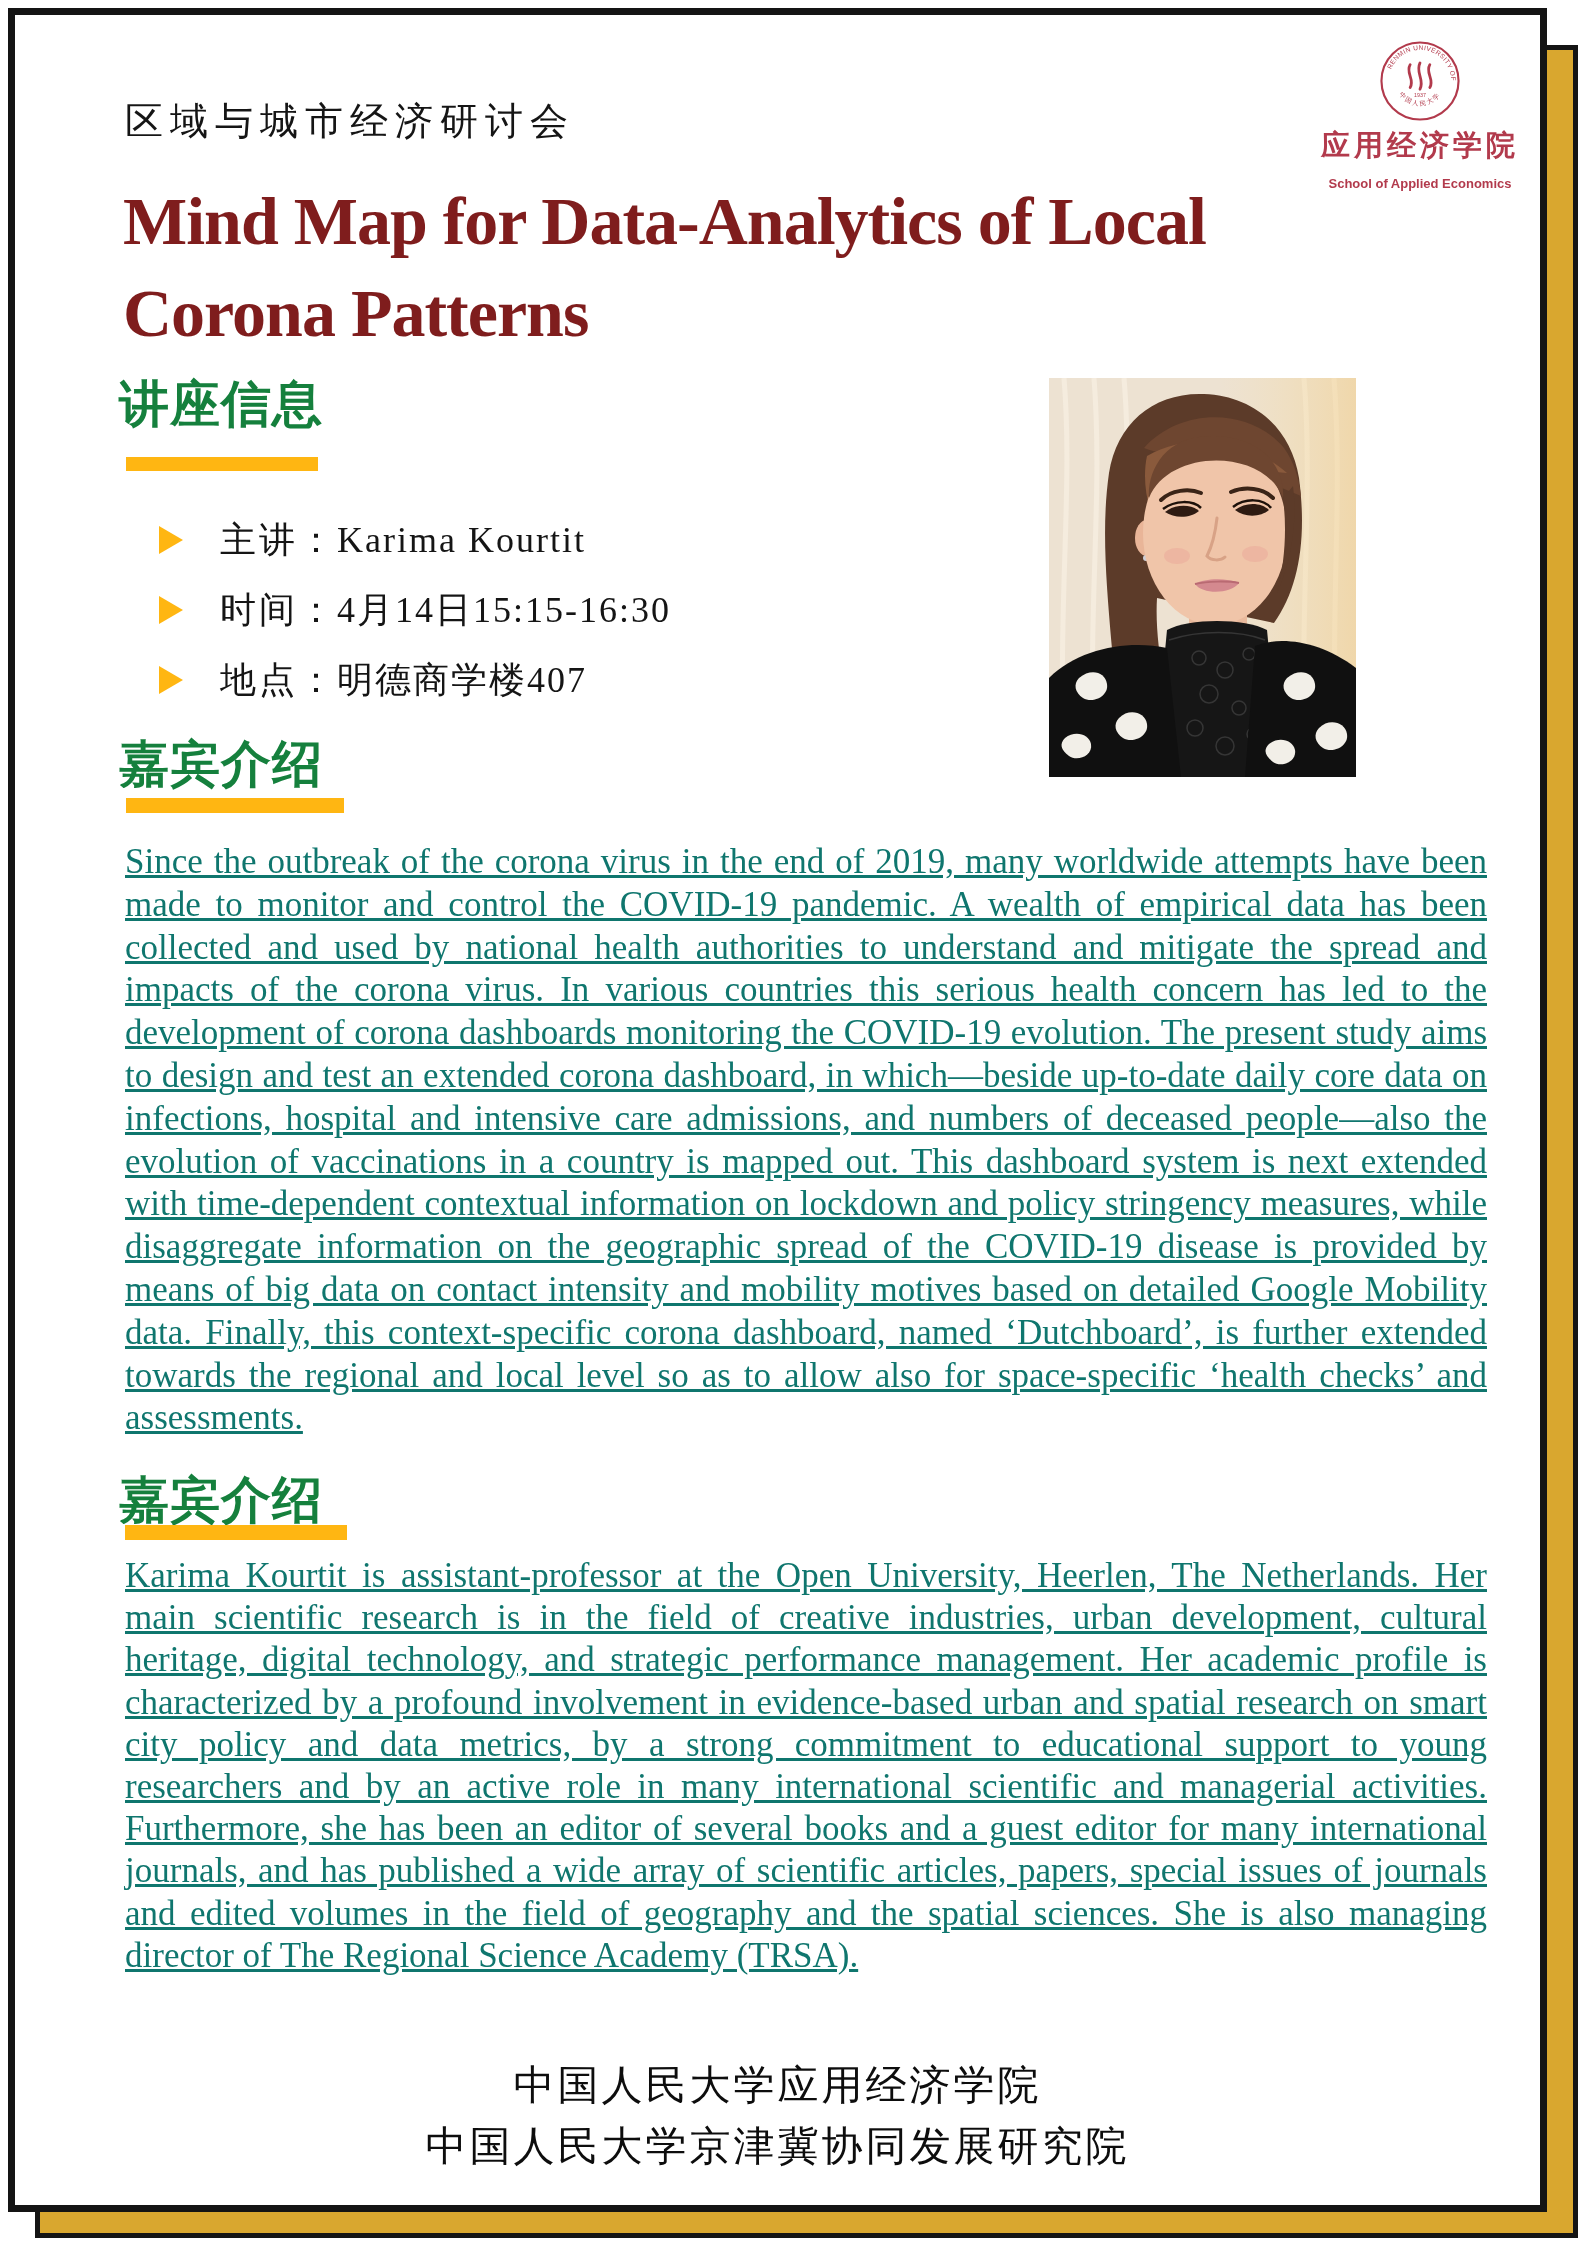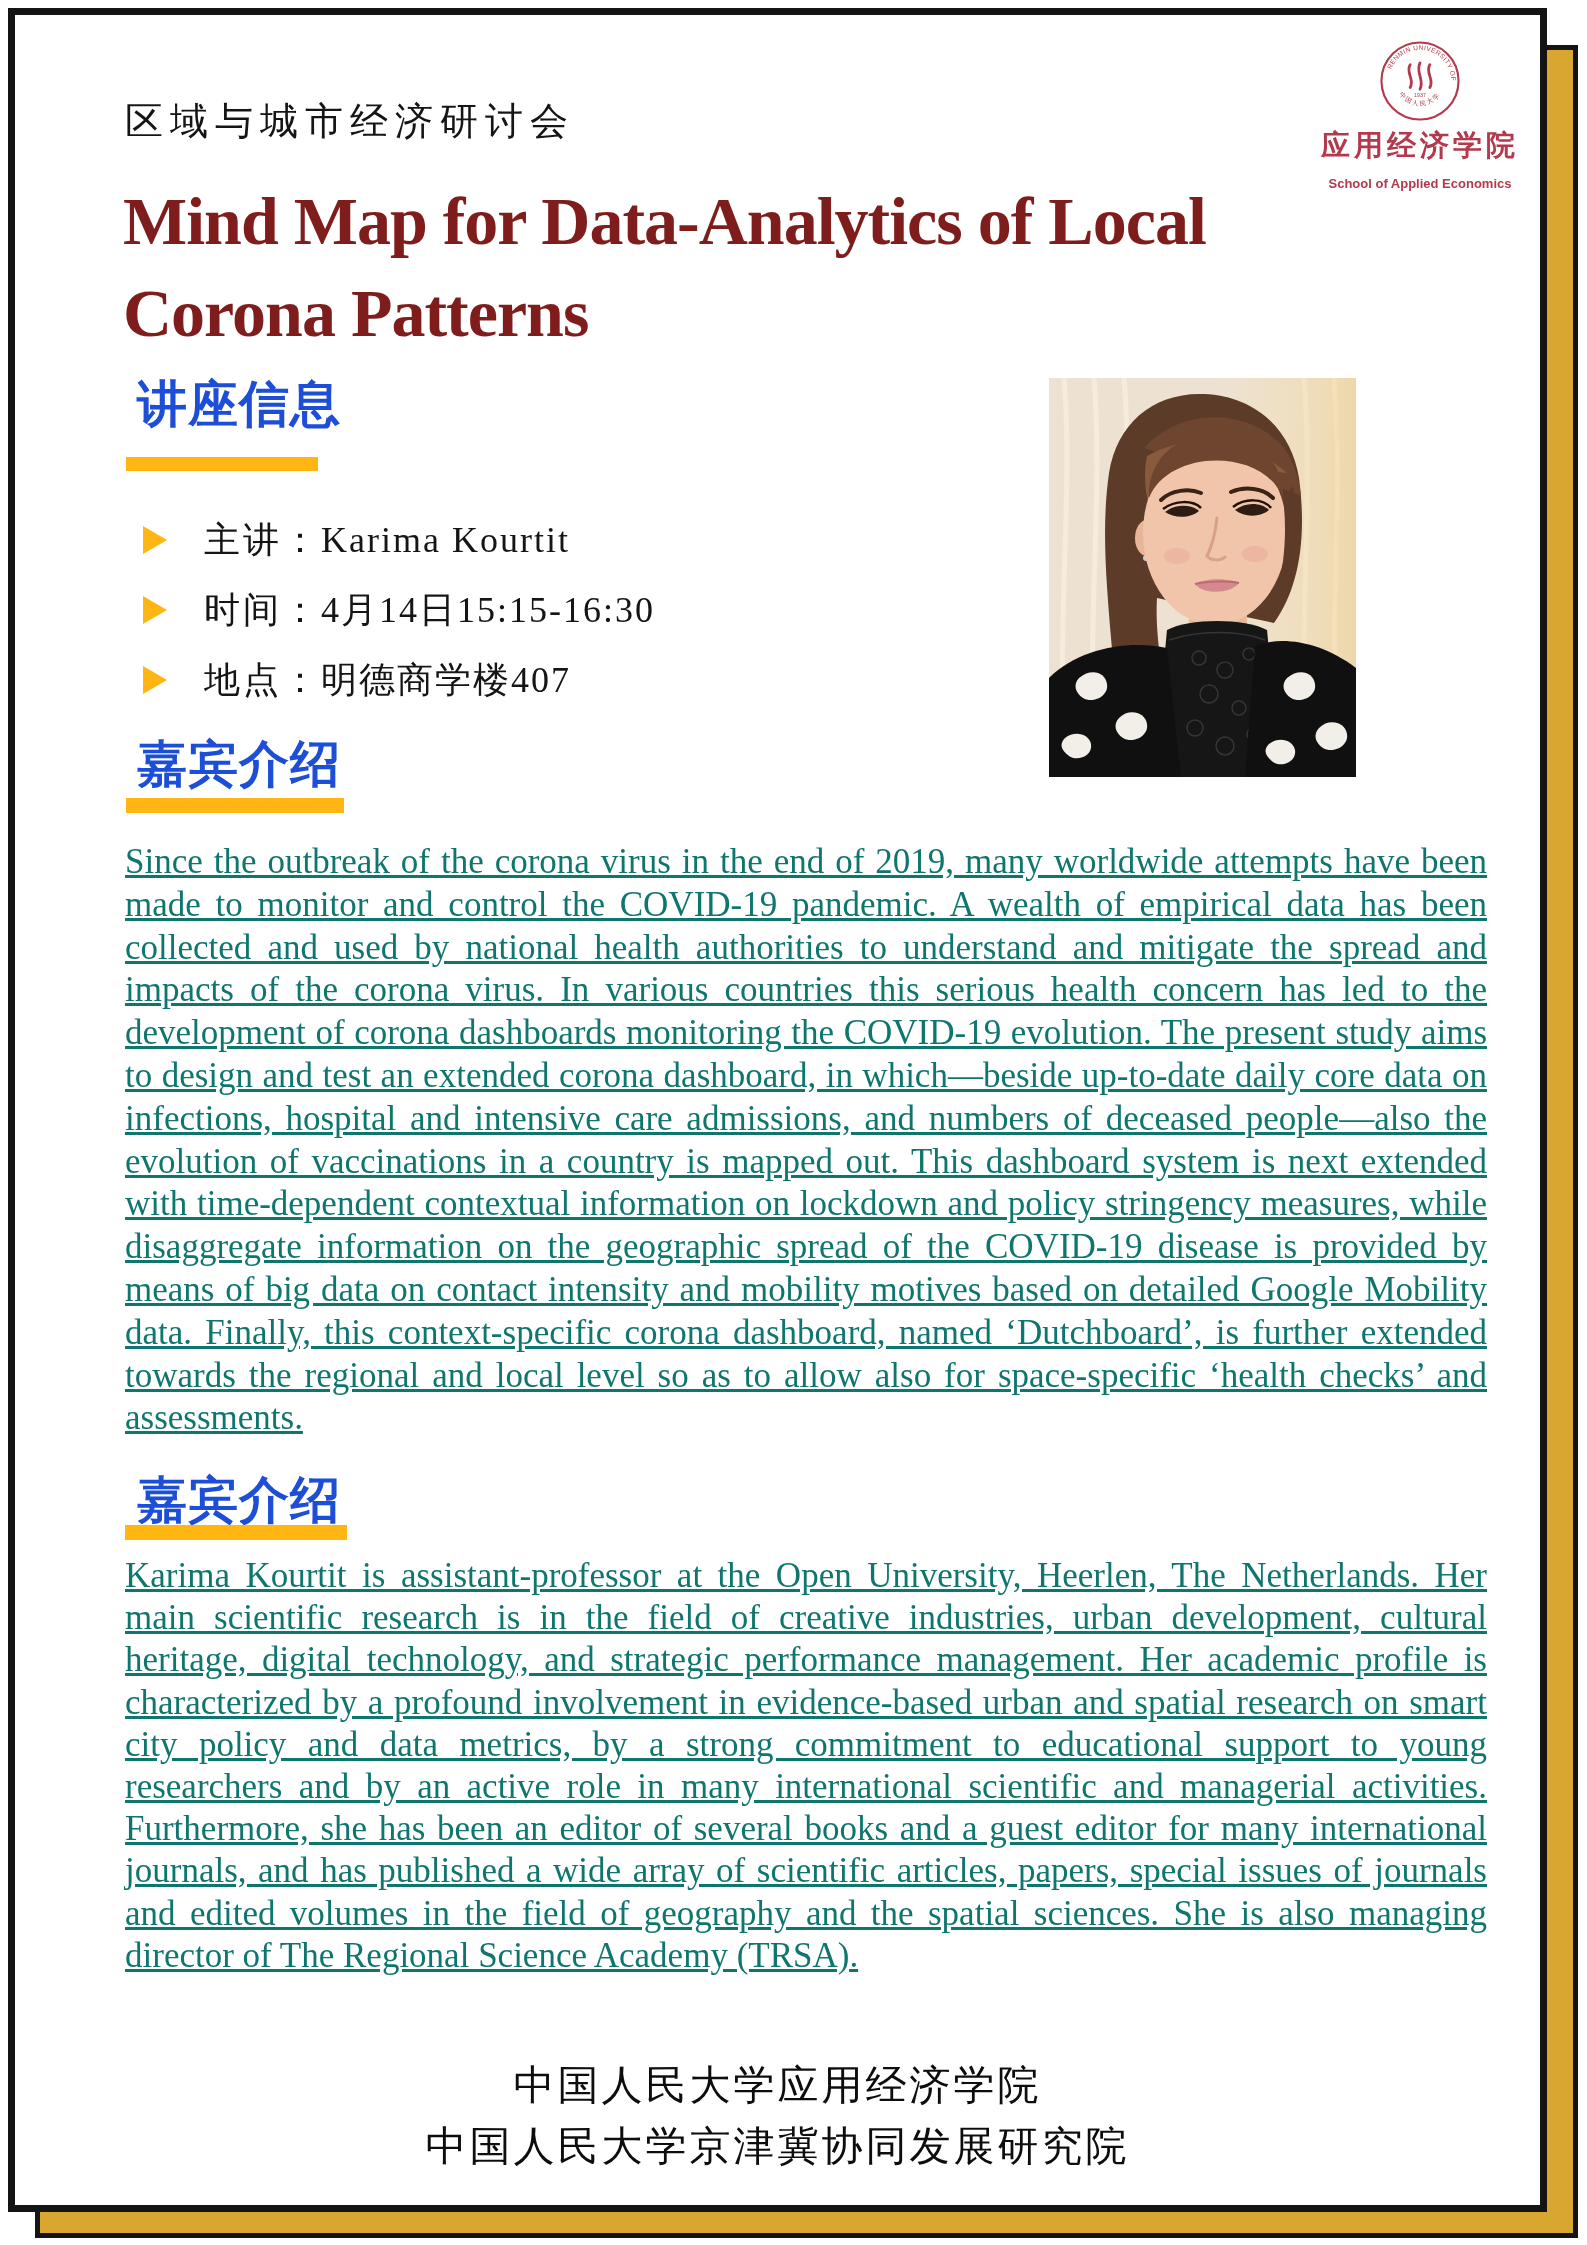--- a/index.html
+++ b/index.html
@@ -43,31 +43,31 @@
     margin-top: 4px;
     font-size: 29px; font-weight: bold; letter-spacing: 4px;
     color: #B23A4C; font-family: "Liberation Sans", sans-serif;
   }
   .logo-en {
     margin-top: 10px;
     font-size: 13px; font-weight: 600; color: #B23A4C;
     font-family: "Liberation Sans", sans-serif;
   }
   .section-heading {
-    position: absolute; left: 122px;
+    position: absolute; left: 104px;
     font-size: 50px; font-weight: bold; letter-spacing: 1px;
-    font-family: "Liberation Sans", sans-serif; color: #1d4ed8;
+    font-family: "Liberation Sans", sans-serif; color: #15803d;
     line-height: 1.1;
   }
   .accent-bar { position: absolute; background: #FFB612; }
   .bar-1 { left: 111px; top: 442px; width: 192px; height: 14px; }
   .bar-2 { left: 111px; top: 783px; width: 218px; height: 15px; }
   .bar-3 { left: 110px; top: 1510px; width: 222px; height: 15px; }
   .info-list { position: absolute; left: 128px; top: 503px; }
-  .info-row { display: flex; align-items: center; height: 44px; margin-bottom: 26px; }
+  .info-row { display: flex; align-items: center; height: 44px; margin-bottom: 26px; margin-left: 16px; }
   .tri-bullet {
     width: 0; height: 0; flex: 0 0 auto;
     border-top: 14px solid transparent;
     border-bottom: 14px solid transparent;
     border-left: 24px solid #FFB612;
     margin-right: 37px;
   }
   .info-label {
     font-size: 36px; letter-spacing: 3px;
     font-family: "Liberation Sans", sans-serif;

